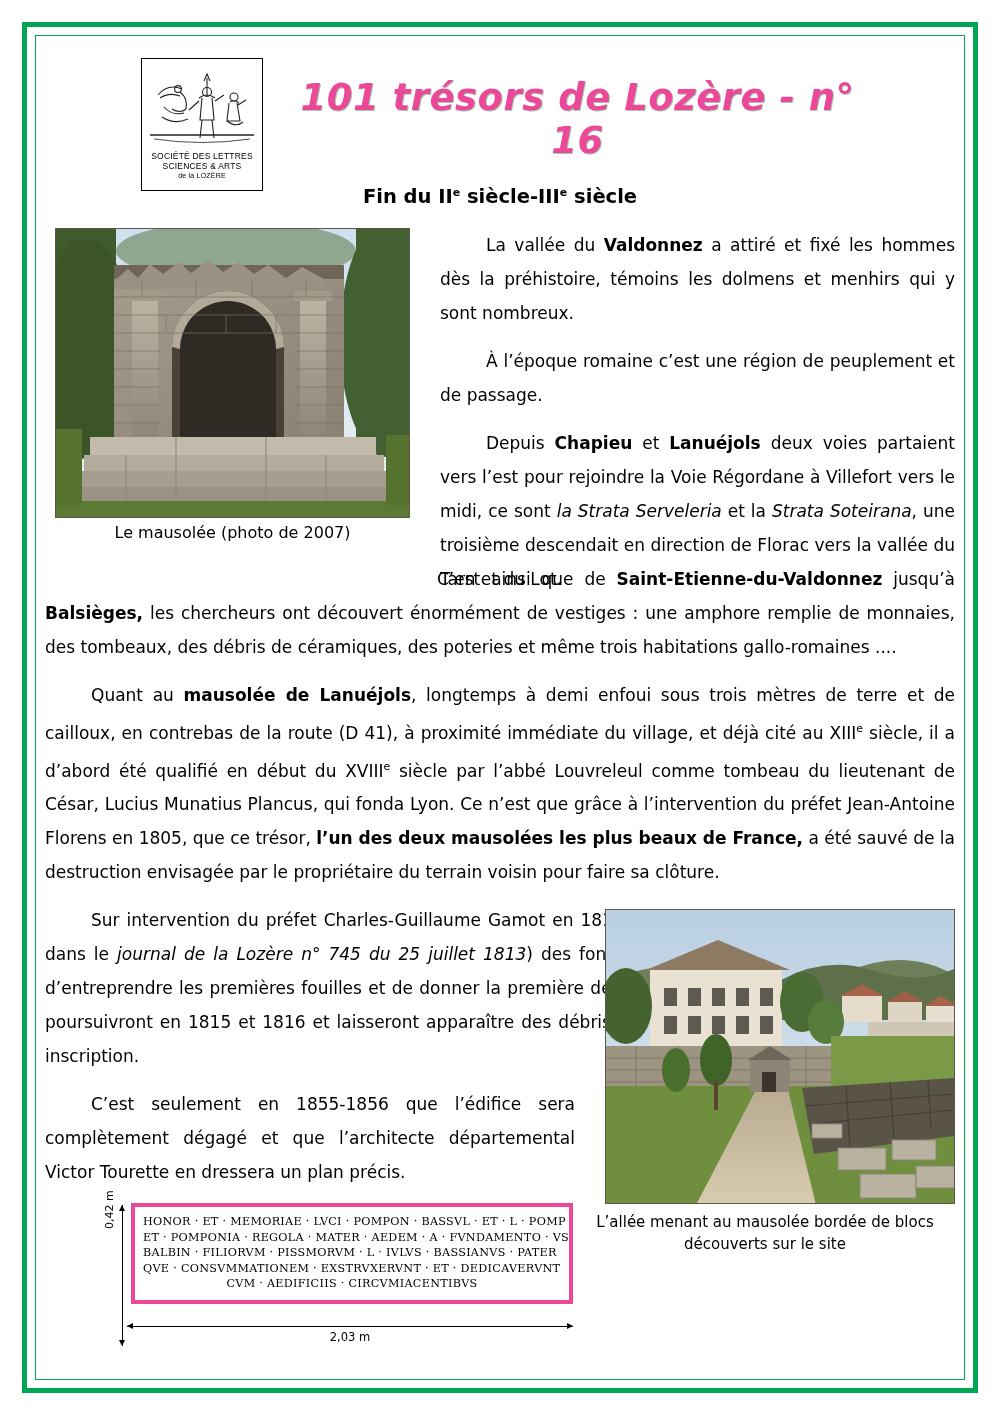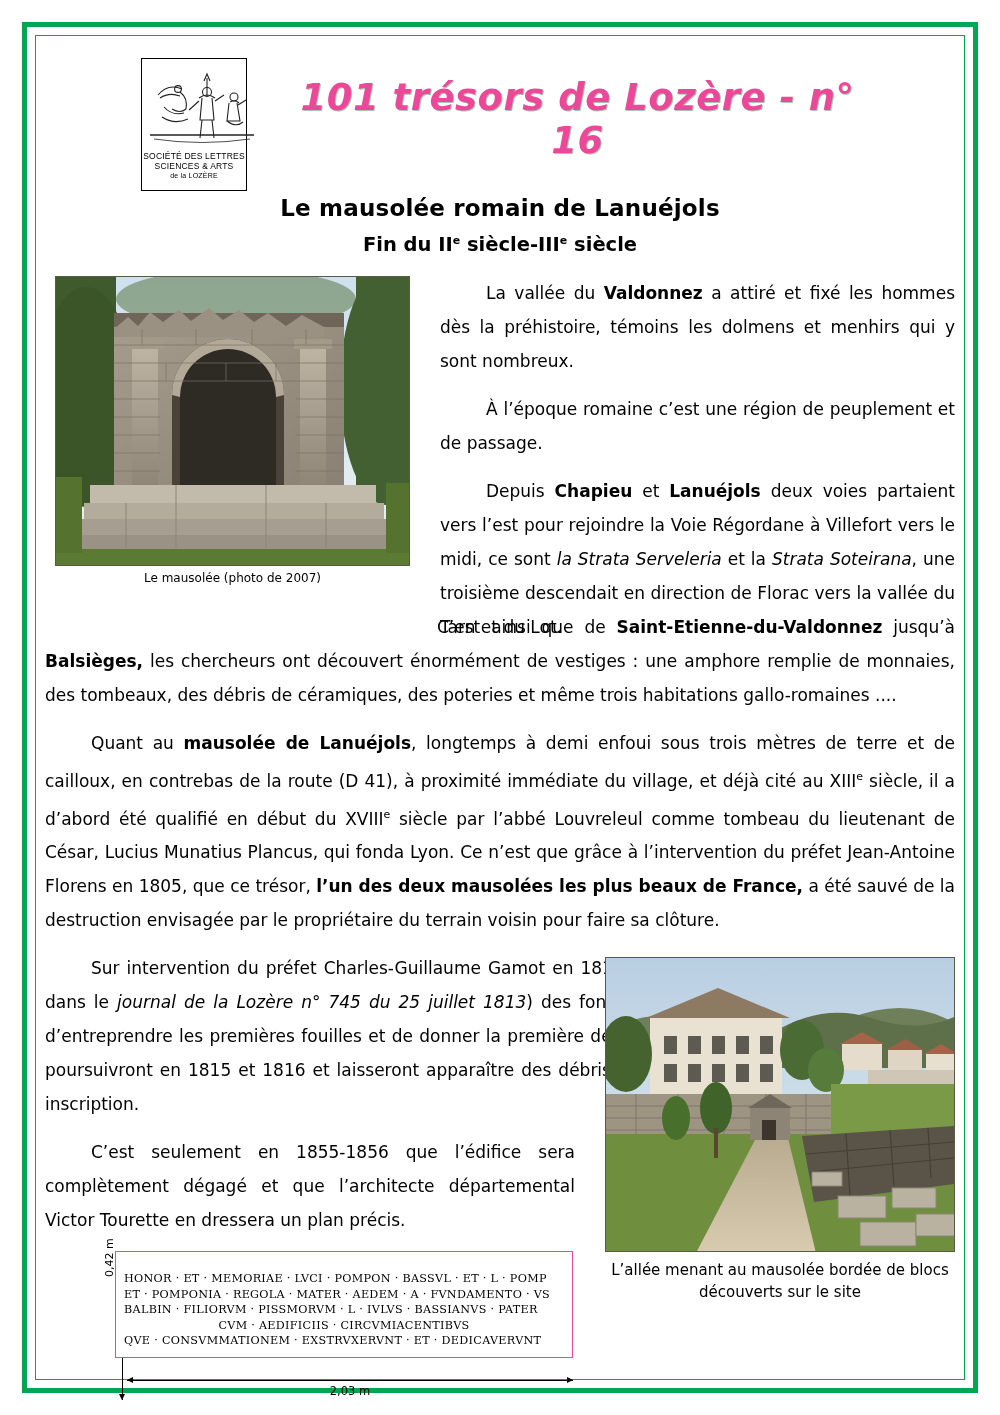--- a/index.html
+++ b/index.html
@@ -42,21 +42,21 @@
 
   
   .header {
     position: relative;
     height: 135px;
   }
   .logo-box {
     position: absolute;
     left: 96px;
     top: 20px;
-    width: 106px;
+    width: 122px;
     height: 133px;
     border: 1px solid #000;
     background: #fff;
     box-sizing: border-box;
     text-align: center;
   }
   .logo-art {
     margin-top: 6px;
     height: 86px;
   }
@@ -125,21 +125,21 @@
     overflow: hidden;
     border: 1px solid #5a5a4a;
     box-sizing: border-box;
   }
   .photo1-cap {
     position: absolute;
     left: 10px;
     top: 295px;
     width: 355px;
     text-align: center;
-    font-size: 12px;
+    font-size: 16px;
   }
   .top-right {
     position: absolute;
     left: 395px;
     top: 0;
     width: 515px;
   }
   .top-right p { margin: 0 0 14px 0; }
 
   .flow-under { margin-top: 12px; }
@@ -155,44 +155,44 @@
     right: 0;
     top: 6px;
     width: 350px;
     height: 295px;
     overflow: hidden;
     border: 1px solid #5a5a4a;
     box-sizing: border-box;
   }
   .photo2-cap {
     position: absolute;
-    right: 0;
+    right: 15px;
     top: 308px;
     width: 350px;
     text-align: center;
     font-size: 15px;
     line-height: 22px;
   }
   .mid-left {
     width: 530px;
   }
   .mid-left p { margin: 0 0 14px 0; }
 
   
   .inscription-wrap {
     position: relative;
     margin-top: 14px;
     width: 470px;
     margin-left: 58px;
   }
   .inscription-box {
     position: relative;
-    margin-left: 12px;
-    border: 1px solid #ec4899;
-    padding: 19px 8px 8px 8px;
+    margin-left: 28px;
+    border: 4px solid #ec4899;
+    padding: 7px 8px 8px 8px;
     font-family: "DejaVu Serif", serif;
     font-size: 11.2px;
     line-height: 15.5px;
     letter-spacing: .3px;
     background: #fff;
   }
   .inscription-box .ln { white-space: nowrap; }
   .inscription-box .ln.center { text-align: center; }
   .v-dim {
     position: absolute;
@@ -296,21 +296,20 @@
       <div class="logo-caption">
         <div>SOCIÉTÉ DES LETTRES</div>
         <div>SCIENCES &amp; ARTS</div>
         <div class="small">de la LOZÈRE</div>
       </div>
     </div>
 
     <div class="banner">101 trésors de Lozère - n° 16</div>
   </div>
 
-  <div class="title-main">Le mausolée romain de Lanuéjols</div>
   <div class="title-sub">
     <span>Fin du II</span><sup>e</sup><span> siècle-III</span><sup>e</sup><span> siècle</span>
   </div>
 
   <div class="top-section">
 
     <div class="photo1">
       <svg width="355" height="290" viewBox="0 0 355 290" xmlns="http://www.w3.org/2000/svg">
         <defs>
           <linearGradient id="sky1" x1="0" y1="0" x2="0" y2="1">
@@ -481,22 +480,22 @@
       <p class="indent">C’est seulement en 1855-1856 que l’édifice sera complètement dégagé et que l’architecte départemental Victor Tourette en dressera un plan précis.</p>
     </div>
 
     <div class="inscription-wrap">
       <div class="v-dim">0,42 m</div>
       <div class="v-arrow"></div>
       <div class="inscription-box">
         <div class="ln">HONOR · ET · MEMORIAE · LVCI · POMPON · BASSVL · ET · L · POMP</div>
         <div class="ln">ET · POMPONIA · REGOLA · MATER · AEDEM · A · FVNDAMENTO · VS</div>
         <div class="ln">BALBIN · FILIORVM · PISSMORVM · L · IVLVS · BASSIANVS · PATER</div>
+        <div class="ln">QVE · CONSVMMATIONEM · EXSTRVXERVNT · ET · DEDICAVERVNT</div>
         <div class="ln center">CVM · AEDIFICIIS · CIRCVMIACENTIBVS</div>
-        <div class="ln">QVE · CONSVMMATIONEM · EXSTRVXERVNT · ET · DEDICAVERVNT</div>
       </div>
       <div class="h-dim-wrap">
         <div class="h-arrow"></div>
         <div class="h-dim-label">2,03 m</div>
       </div>
     </div>
 
   </div>
 </div>
 

